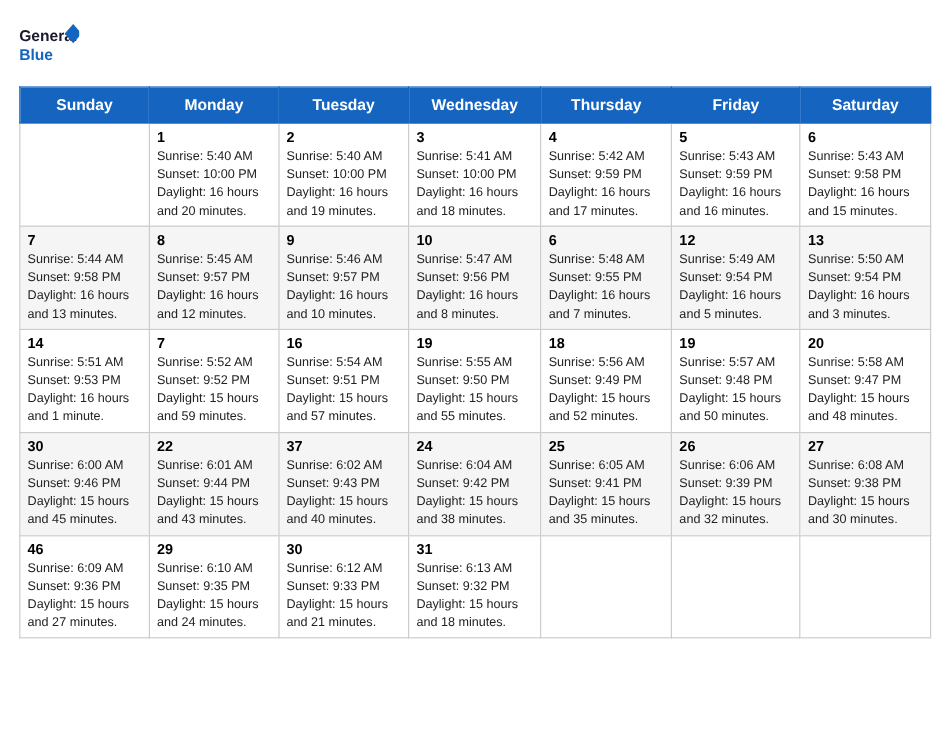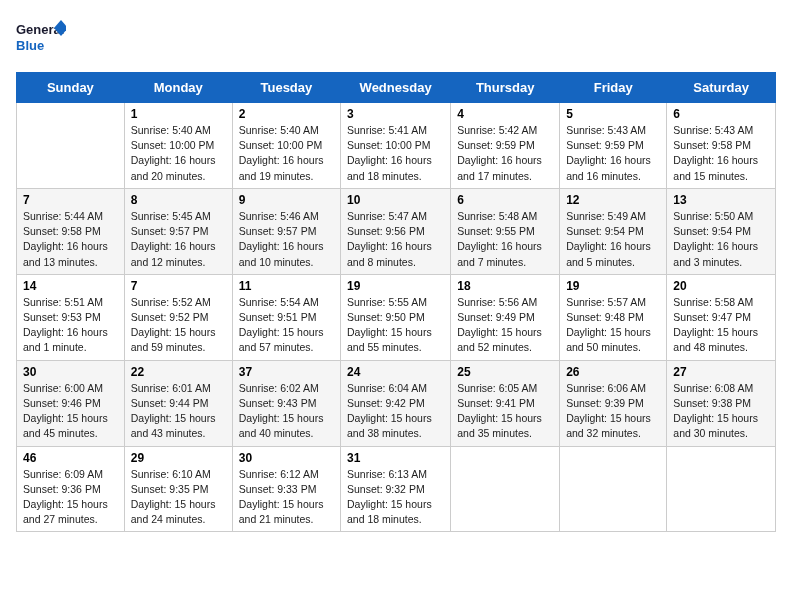--- a/index.html
+++ b/index.html
@@ -159,21 +159,21 @@
       <tr>
         <td>
           <span class="day-number">14</span>
           <div class="day-info">Sunrise: 5:51 AM<br>Sunset: 9:53 PM<br>Daylight: 16 hours<br>and 1 minute.</div>
         </td>
         <td>
           <span class="day-number">7</span>
           <div class="day-info">Sunrise: 5:52 AM<br>Sunset: 9:52 PM<br>Daylight: 15 hours<br>and 59 minutes.</div>
         </td>
         <td>
-          <span class="day-number">11</span>
+          <span class="day-number">16</span>
           <div class="day-info">Sunrise: 5:54 AM<br>Sunset: 9:51 PM<br>Daylight: 15 hours<br>and 57 minutes.</div>
         </td>
         <td>
           <span class="day-number">19</span>
           <div class="day-info">Sunrise: 5:55 AM<br>Sunset: 9:50 PM<br>Daylight: 15 hours<br>and 55 minutes.</div>
         </td>
         <td>
           <span class="day-number">18</span>
           <div class="day-info">Sunrise: 5:56 AM<br>Sunset: 9:49 PM<br>Daylight: 15 hours<br>and 52 minutes.</div>
         </td>

